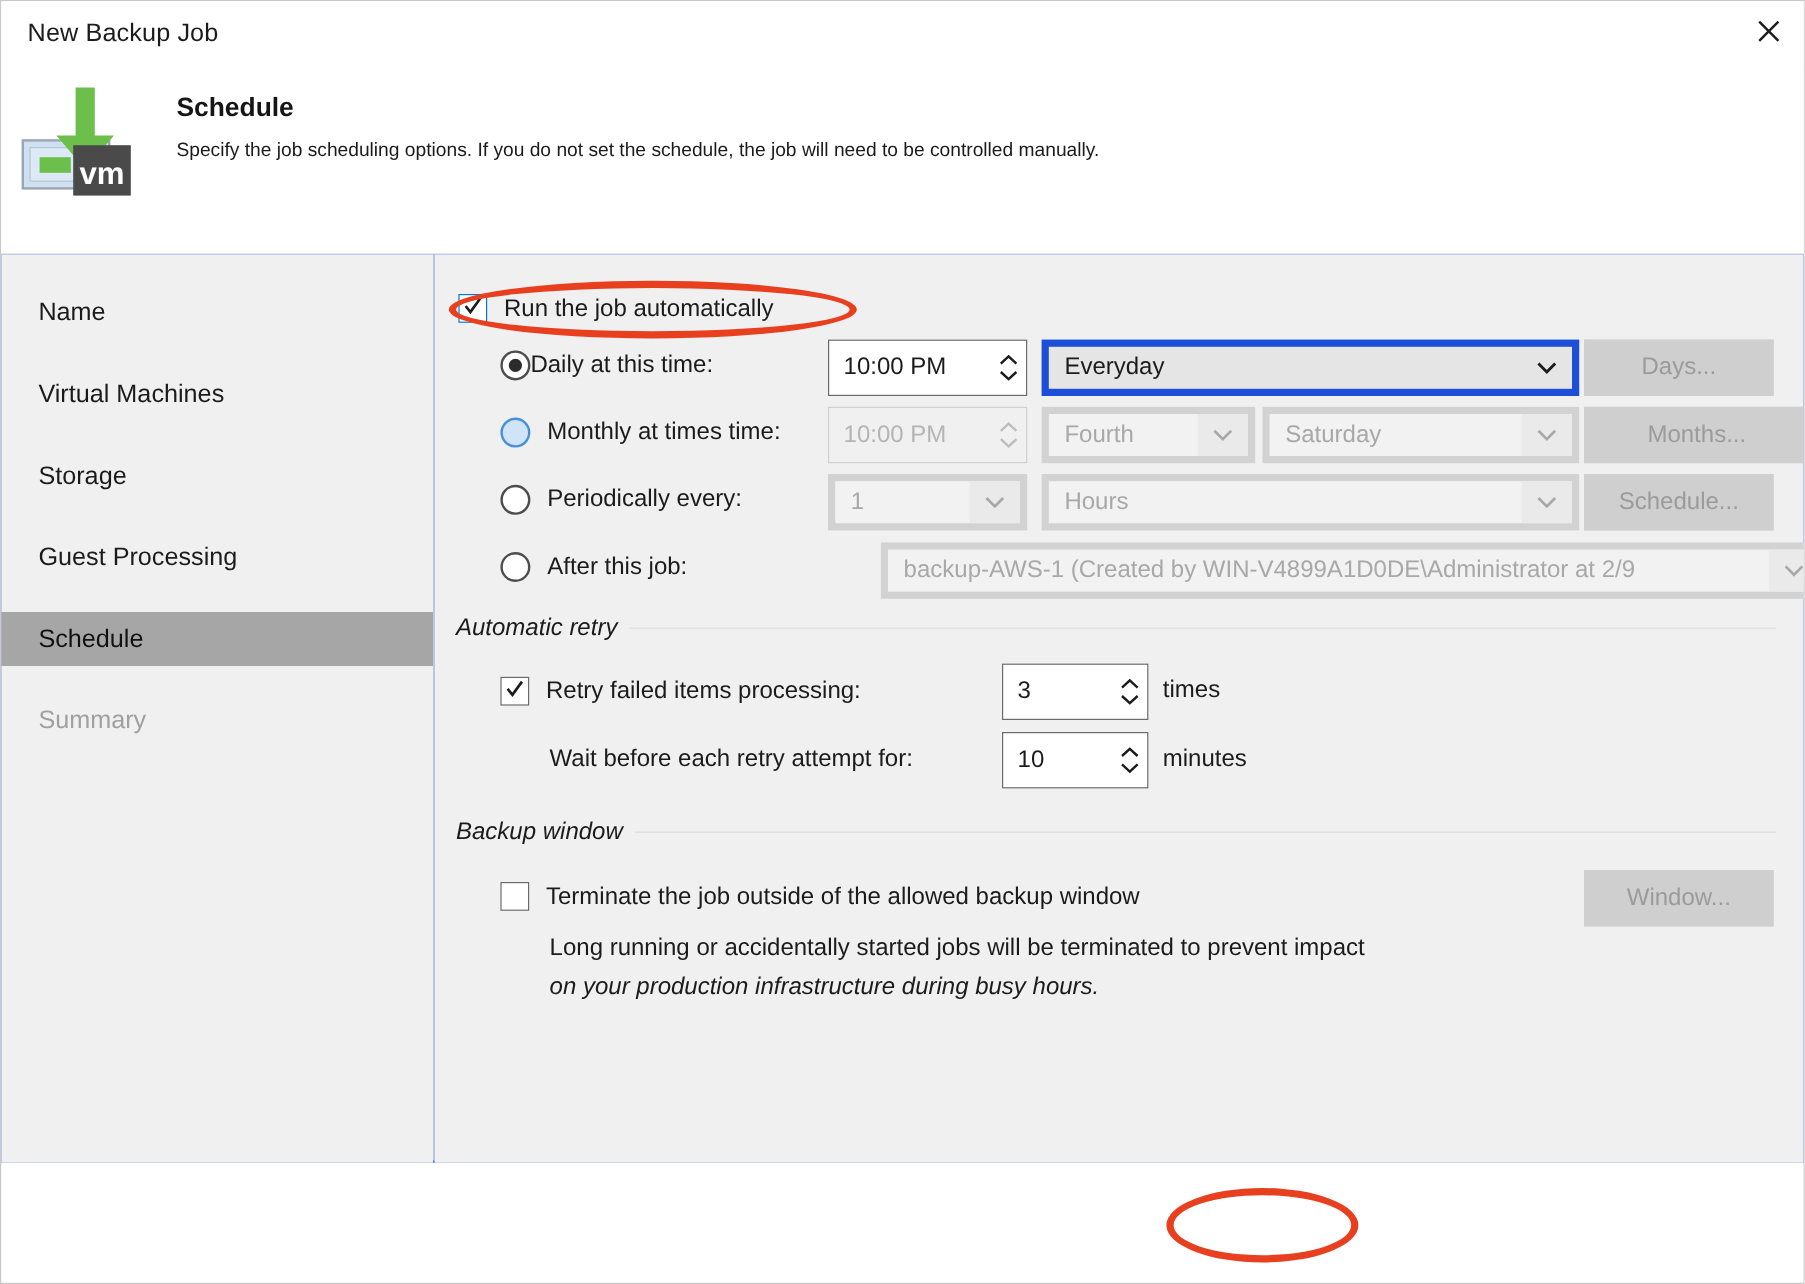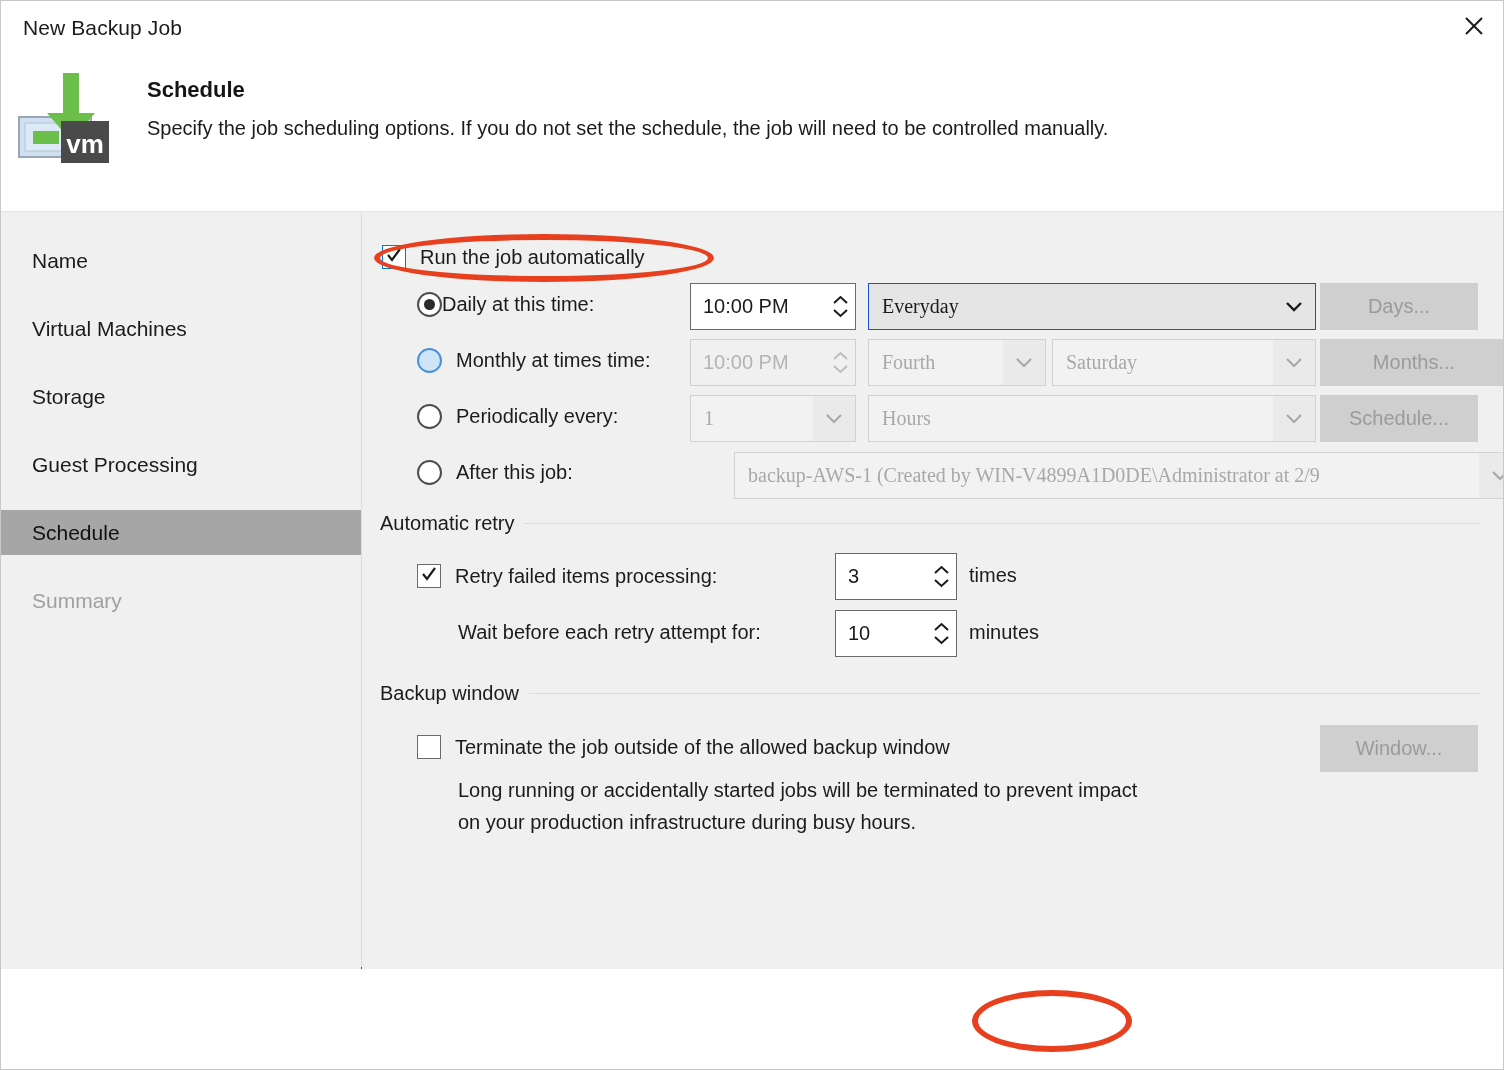--- a/index.html
+++ b/index.html
@@ -39,21 +39,21 @@
     position: absolute; left: 0; top: 58px; width: 1504px; height: 154px;
     background: #ffffff;
   }
   .header-icon { position: absolute; left: 16px; top: 10px; width: 96px; height: 100px; }
   .header-title {
     position: absolute; left: 146px; top: 18px;
     font-size: 22px; font-weight: bold; color: #151515;
   }
   .header-desc {
     position: absolute; left: 146px; top: 58px;
-    font-size: 20px; color: #1b1b1b; white-space: nowrap;
+    font-size: 16px; color: #1b1b1b; white-space: nowrap;
   }
   .header-rule {
     position: absolute; left: 0; top: 210px; width: 1504px; height: 1px;
     background: #e2e2e2;
   }
 
   
   .body {
     position: absolute; left: 0; top: 211px; width: 1504px; height: 757px;
     background: #1d4ed8;
@@ -117,42 +117,42 @@
   .tbox.dis { background: #f0f0f0; border-color: #cfcfcf; color: #b4b4b4; }
   .spin {
     width: 30px; height: 100%; display: flex; flex-direction: column;
     align-items: center; justify-content: center; gap: 3px; cursor: pointer;
   }
   .spin svg { display: block; }
 
   
   .combo {
     position: absolute; display: flex; align-items: center;
-    font-size: 20px; background: #e5e5e5; border: 1px solid #1d4ed8;
-    color: #1b1b1b; cursor: pointer; font-family: Liberation Serif, serif;
+    font-size: 20px; background: #e5e5e5; border: 6px solid #1d4ed8;
+    color: #1b1b1b; cursor: pointer;
   }
   .combo .cval { padding-left: 13px; flex: 1; white-space: nowrap; overflow: hidden; }
   .combo .carr {
     width: 42px; height: 100%; display: flex; align-items: center; justify-content: center;
   }
   .combo.dis {
     background: #f2f2f2; border-color: #d2d2d2; color: #a8a8a8; cursor: default;
   }
   .combo.dis .carr { background: #eaeaea; }
 
   
   .btn {
     position: absolute; display: flex; align-items: center; justify-content: center;
     font-size: 20px; background: #e1e1e1; border: 1px solid #adadad;
     color: #1b1b1b; cursor: pointer;
   }
   .btn.dis { background: #cfcfcf; border-color: #cfcfcf; color: #9b9b9b; cursor: default; }
 
   
-  .group { position: absolute; display: flex; align-items: center; width: 1100px; }
+  .group { position: absolute; display: flex; align-items: center; width: 1100px; font-style: italic; }
   .group .gname { font-size: 20px; color: #1b1b1b; white-space: nowrap; padding-right: 10px; }
   .group .grule { flex: 1; height: 1px; background: #dcdcdc; }
 
   
   .footer {
     position: absolute; left: 0; top: 968px; width: 1504px; height: 100px;
     background: #f0f0f0;
   }
   .footer-rule {
     position: absolute; left: 0; top: 0; width: 1504px; height: 1px; background: #ffffff;
@@ -369,21 +369,21 @@
         <span class="grule"></span>
       </div>
 
       <div class="row" style="left:55px; top:523px; display:flex; align-items:center; gap:14px;">
         <span class="cb plain"></span>
         <span class="lbl">Terminate the job outside of the allowed backup window</span>
       </div>
       <div class="btn dis" style="left:958px; top:513px; width:158px; height:47px;">Window...</div>
 
       <div class="lbl" style="position:absolute; left:96px; top:567px;">Long running or accidentally started jobs will be terminated to prevent impact</div>
-      <div class="lbl" style="position:absolute; left:96px; top:599px;">on your production infrastructure during busy hours.</div>
+      <div class="lbl" style="position:absolute; left:96px; top:599px;font-style:italic;">on your production infrastructure during busy hours.</div>
 
     </div>
   </div>
 
 
   <div class="anno" style="left:373px; top:233px; width:340px; height:48px;"></div>
   <div class="anno" style="left:971px; top:989px; width:160px; height:62px;"></div>
 
 </div>
 

